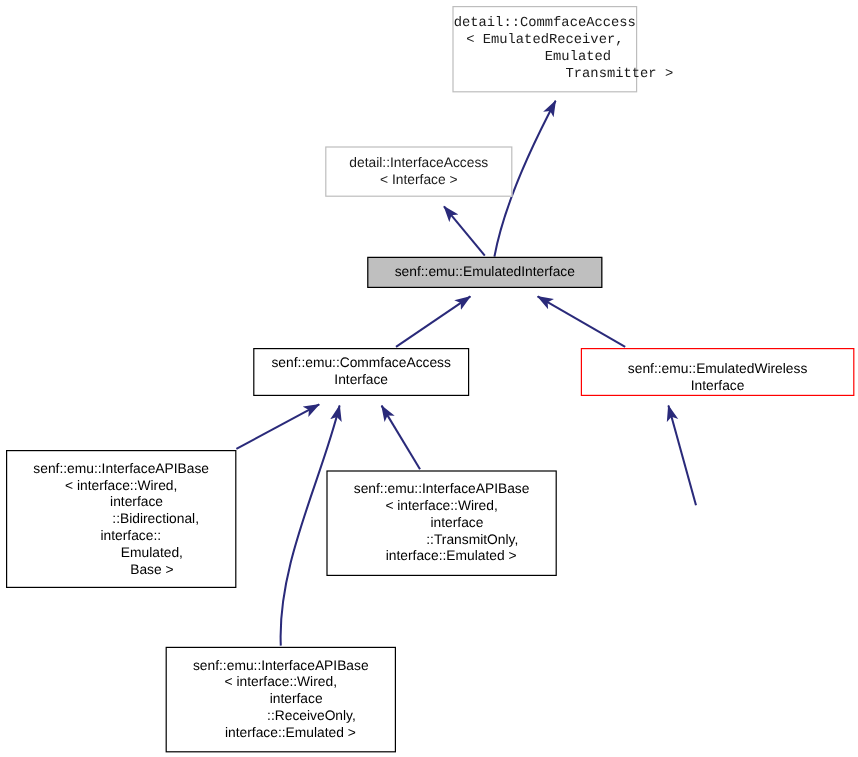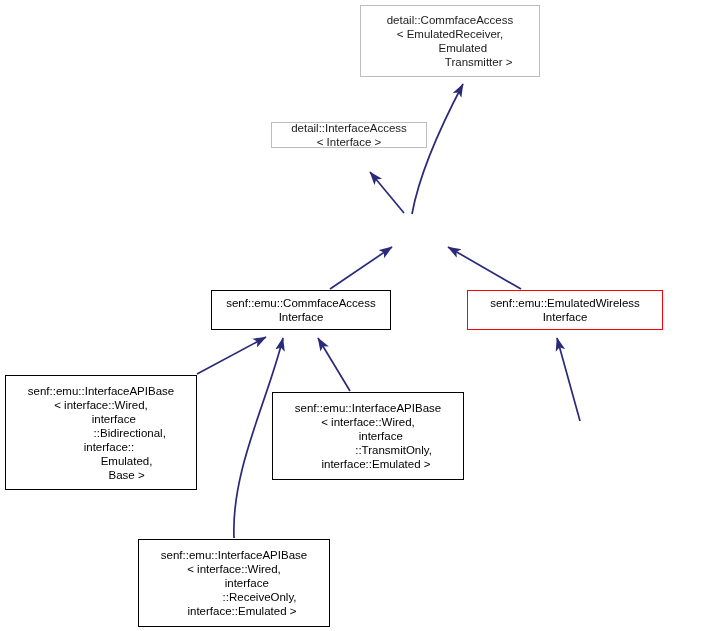--- a/index.html
+++ b/index.html
@@ -53,25 +53,25 @@
   
   .node.current {
     background: #bfbfbf;
     border-color: #000000;
   }
   
   .node.highlight {
     border-color: #ff0000;
   }
   
-  #node-commface-access   { left: 360px; top: 5px;   width: 180px; height: 72px; }
-  #node-interface-access  { left: 271px; top: 122px; width: 156px; height: 26px; }
+  #node-commface-access   { left: 377px; top: 5px;   width: 154px; height: 72px; font-family: Liberation Mono, monospace; }
+  #node-interface-access  { left: 271px; top: 122px; width: 156px; height: 42px; }
   #node-emulated-interface{ left: 306px; top: 214px; width: 196px; height: 26px; }
   #node-emulated-wired    { left: 211px; top: 290px; width: 180px; height: 40px; }
-  #node-emulated-wireless { left: 467px; top: 290px; width: 196px; height: 40px; }
+  #node-emulated-wireless { left: 484px; top: 290px; width: 228px; height: 40px; align-items: flex-end; }
   #node-api-bidirectional { left: 5px;   top: 375px; width: 192px; height: 115px; }
   #node-api-transmitonly  { left: 272px; top: 392px; width: 192px; height: 88px; }
   #node-emulated-dvb      { left: 487px; top: 422px; width: 224px; height: 26px; }
   #node-api-receiveonly   { left: 138px; top: 539px; width: 192px; height: 88px; }
 </style>
 </head>
 <body>
 
 <div id="diagram">
 
@@ -106,20 +106,23 @@
 &lt; EmulatedReceiver,
         Emulated
                   Transmitter &gt;</span>
   </div>
 
   <div class="node faint" id="node-interface-access">
     <span class="label">detail::InterfaceAccess
 &lt; Interface &gt;</span>
   </div>
 
+  <div class="node current" id="node-emulated-interface">
+    <span class="label">senf::emu::EmulatedInterface</span>
+  </div>
 
   <div class="node" id="node-emulated-wired">
     <span class="label">senf::emu::CommfaceAccess
 Interface</span>
   </div>
 
   <div class="node highlight" id="node-emulated-wireless">
     <span class="label">senf::emu::EmulatedWireless
 Interface</span>
   </div>

